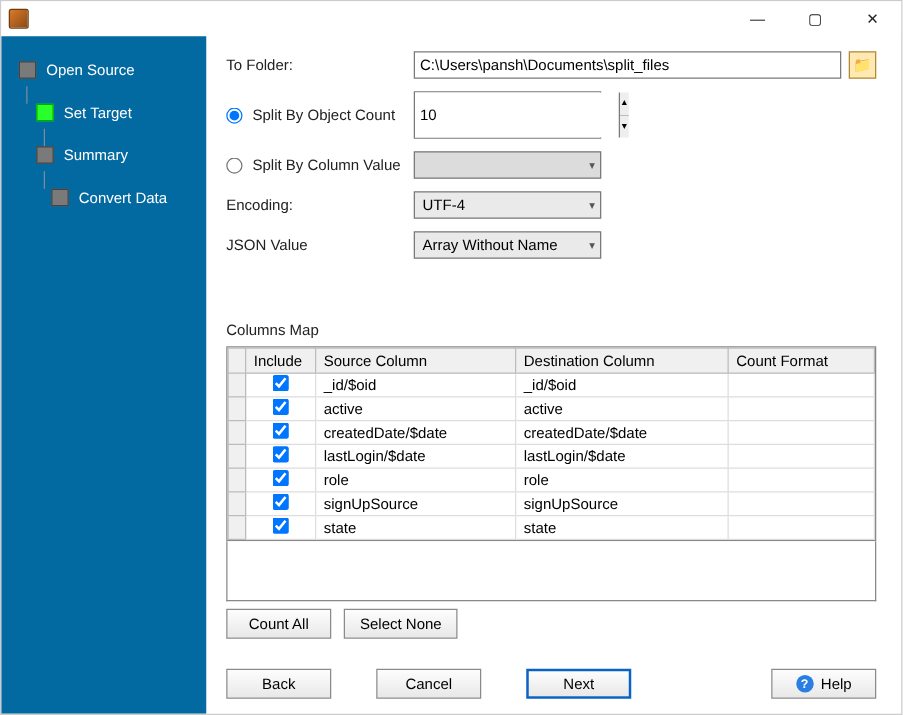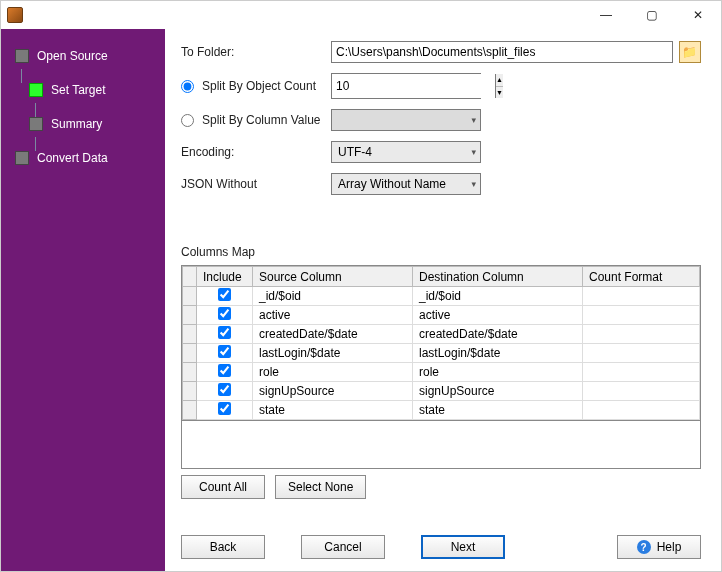--- a/index.html
+++ b/index.html
@@ -2,32 +2,32 @@
 <html><head>
 <meta charset="utf-8">
 <style>
   * { box-sizing: border-box; font-family: "Segoe UI", Tahoma, sans-serif; font-size: 12px; }
   body { margin: 0; background: #fff; width: 722px; height: 572px; overflow: hidden; border: 1px solid #ccc; }
   .titlebar { height: 28px; display: flex; align-items: center; justify-content: space-between; padding: 0 0 0 6px; background: #fff; }
   .titlebar .appicon { width: 16px; height: 16px; background: linear-gradient(135deg,#d97a2a,#8b4a13); border:1px solid #6b3c12; border-radius:2px; }
   .winbtns { display:flex; }
   .winbtn { width: 46px; height: 28px; display:flex;align-items:center;justify-content:center; color:#222; }
   .body { display:flex; height: calc(100% - 28px); }
-  .sidebar { width: 164px; background:#701a75; color:#fff; padding-top:14px; }
+  .sidebar { width: 164px; background:#0369a1; color:#fff; padding-top:14px; }
   .step { display:flex; align-items:center; gap:8px; padding:6px 10px 6px 14px; position:relative; }
   .step .box { width:14px; height:14px; background:#7a7a7a; border:1px solid #444; }
   .step.current .box { background:#2bff2b; border-color:#0a0; }
   .step .conn { position:absolute; left:20px; top:26px; width:1px; height:14px; background:#7a8aa0; }
   .step.current .label { font-weight:normal; }
   .main { flex:1; padding:12px 20px 12px 16px; display:flex; flex-direction:column; }
   .formrow { display:flex; align-items:center; margin-bottom:10px; }
   .formrow .lbl { width:150px; color:#222; display:flex; align-items:center; gap:4px; }
   .formrow input[type=text].path { flex:1; height:22px; border:1px solid #7a7a7a; padding:2px 4px; background:#fff; }
   .browse { width:22px; height:22px; margin-left:6px; border:1px solid #b08a3a; background:#ffe9b3; display:flex;align-items:center;justify-content:center; }
-  .numinput { width:150px; height:26px; border:1px solid #7a7a7a; display:flex; }
+  .numinput { width:150px; height:38px; border:1px solid #7a7a7a; display:flex; }
   .numinput input { border:none; flex:1; padding:2px 4px; outline:none; }
   .numinput .spin { width:16px; display:flex; flex-direction:column; border-left:1px solid #7a7a7a; }
   .numinput .spin div { flex:1; display:flex;align-items:center;justify-content:center; font-size:7px; background:#eee; border-bottom:1px solid #bbb; }
   .numinput .spin div:last-child{border-bottom:none;}
   .selectbox { width:150px; height:22px; border:1px solid #7a7a7a; background:#eaeaea; display:flex; align-items:center; justify-content:space-between; padding:0 4px 0 6px; }
   .selectbox.disabled { color:#999; background:#dcdcdc; }
   .chev { font-size:9px; color:#555; }
   input[type=radio] { margin:0 4px 0 0; }
   .section-label { margin-top:40px; margin-bottom:6px; color:#222; }
   .grid { border:1px solid #888; background:#fff; }
@@ -68,21 +68,21 @@
     <div class="step current" style="margin-top:8px; padding-left:28px;">
       <div class="box"></div>
         <span class="label">Set Target</span>
       <div class="conn" style="left:34px;"></div>
     </div>
     <div class="step" style="margin-top:8px; padding-left:28px;">
       <div class="box"></div>
         <span class="label">Summary</span>
       <div class="conn" style="left:34px;"></div>
     </div>
-    <div class="step" style="margin-top:8px;">
+    <div class="step" style="margin-top:8px;margin-left:26px;">
       <div class="box"></div>
         <span class="label">Convert Data</span>
     </div>
   </div>
 
   <div class="main">
     <div class="formrow">
       <div class="lbl">To Folder:</div>
       <input type="text" class="path" value="C:\Users\pansh\Documents\split_files" style="">
       <div class="browse">
@@ -117,21 +117,21 @@
 
     <div class="formrow">
       <div class="lbl">Encoding:</div>
       <div class="selectbox">
         <span>UTF-4</span>
         <span class="chev">▾</span>
       </div>
     </div>
 
     <div class="formrow">
-      <div class="lbl">JSON Without</div>
+      <div class="lbl">JSON Value</div>
       <div class="selectbox">
         <span>Array Without Name</span>
         <span class="chev">▾</span>
       </div>
     </div>
 
     <div class="section-label">Columns Map</div>
 
     <div class="grid">
       <table>

